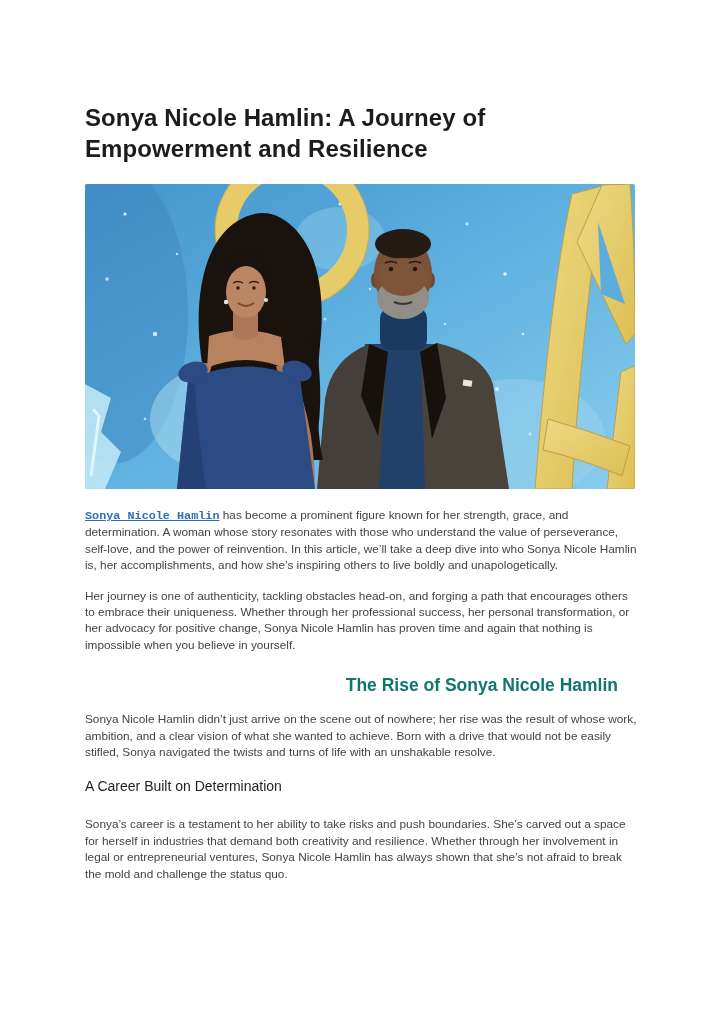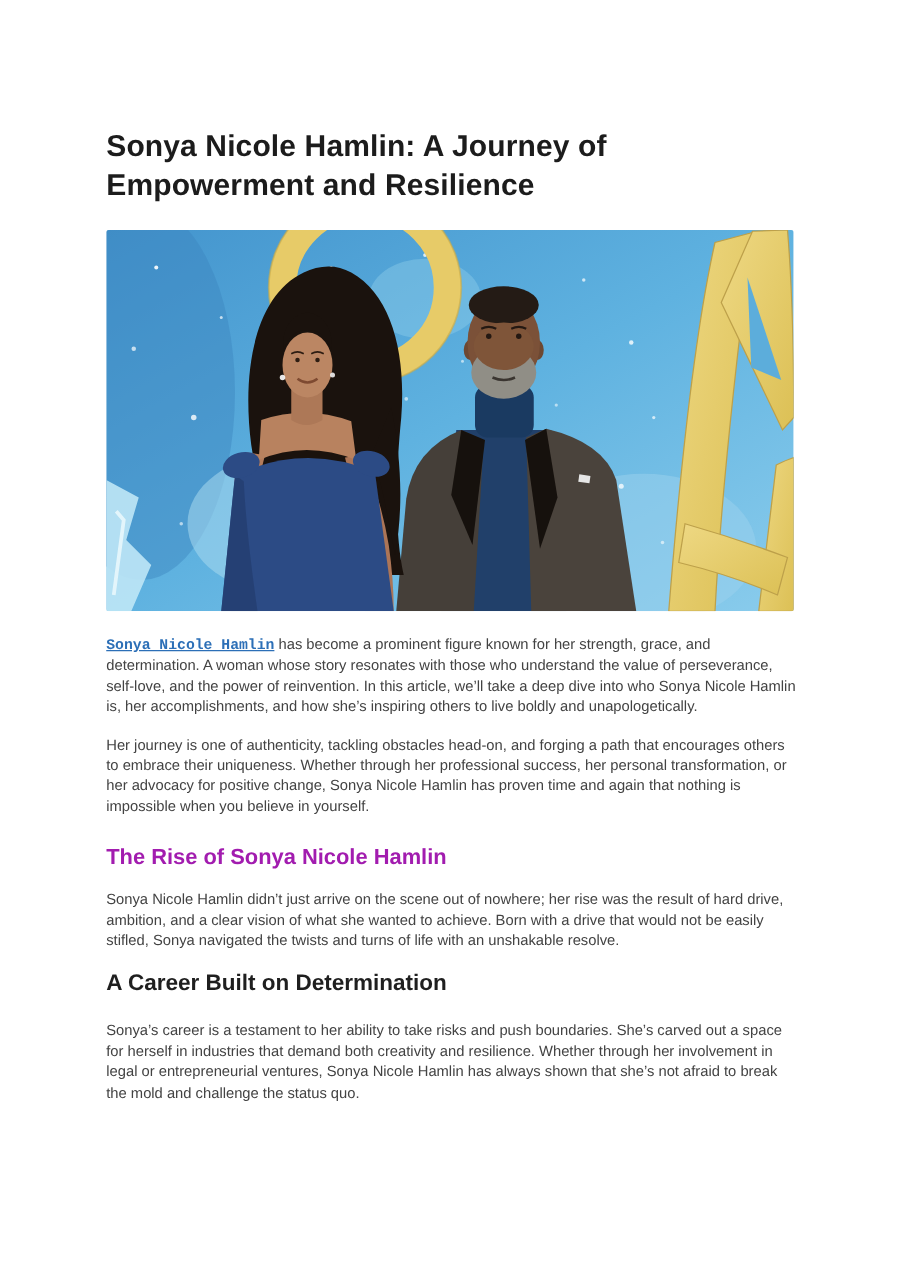--- a/index.html
+++ b/index.html
@@ -41,27 +41,28 @@
     font-weight: 700;
     text-decoration: underline;
     cursor: pointer;
     font-family: Liberation Mono, monospace;
   }
   h2.section-heading {
     margin: 21px 0 15px 0;
     font-size: 17.5px;
     line-height: 22px;
     font-weight: 700;
-    color: #a21caf;
+    color: #0f766e;
+    text-align: right;
   }
   h3.sub-heading {
     margin: 18px 0 21px 0;
-    font-size: 18px;
+    font-size: 14px;
     line-height: 17px;
-    font-weight: 700;
+    font-weight: 400;
     color: #1f1f1f;
   }
 </style>
 </head>
 <body>
 
 <div class="page">
 
   <h1 class="article-title">Sonya Nicole Hamlin: A Journey of Empowerment and Resilience</h1>
 
@@ -164,19 +165,19 @@
       </g>
     </svg>
   </figure>
 
   <p class="body-text"><a class="subject-link" href="#">Sonya Nicole Hamlin</a><span> has become a prominent figure known for her strength, grace, and determination. A woman whose story resonates with those who understand the value of perseverance, self-love, and the power of reinvention. In this article, we’ll take a deep dive into who Sonya Nicole Hamlin is, her accomplishments, and how she’s inspiring others to live boldly and unapologetically.</span></p>
 
   <p class="body-text">Her journey is one of authenticity, tackling obstacles head-on, and forging a path that encourages others to embrace their uniqueness. Whether through her professional success, her personal transformation, or her advocacy for positive change, Sonya Nicole Hamlin has proven time and again that nothing is impossible when you believe in yourself.</p>
 
   <h2 class="section-heading">The Rise of Sonya Nicole Hamlin</h2>
 
-  <p class="body-text">Sonya Nicole Hamlin didn’t just arrive on the scene out of nowhere; her rise was the result of hard drive, ambition, and a clear vision of what she wanted to achieve. Born with a drive that would not be easily stifled, Sonya navigated the twists and turns of life with an unshakable resolve.</p>
+  <p class="body-text">Sonya Nicole Hamlin didn’t just arrive on the scene out of nowhere; her rise was the result of whose work, ambition, and a clear vision of what she wanted to achieve. Born with a drive that would not be easily stifled, Sonya navigated the twists and turns of life with an unshakable resolve.</p>
 
   <h3 class="sub-heading">A Career Built on Determination</h3>
 
   <p class="body-text">Sonya’s career is a testament to her ability to take risks and push boundaries. She’s carved out a space for herself in industries that demand both creativity and resilience. Whether through her involvement in legal or entrepreneurial ventures, Sonya Nicole Hamlin has always shown that she’s not afraid to break the mold and challenge the status quo.</p>
 
 </div>
 
 </body></html>

